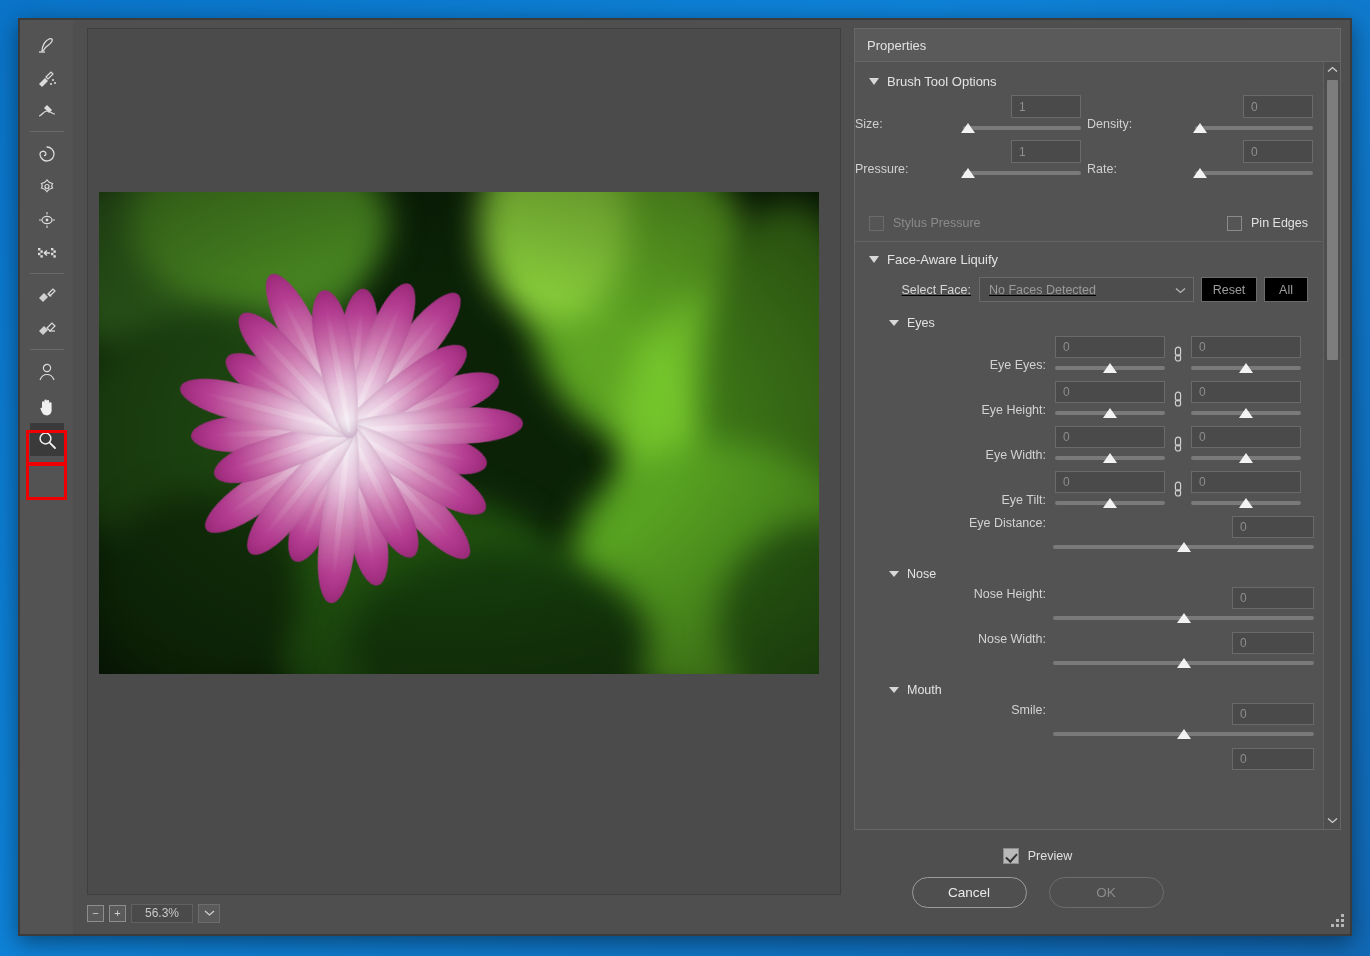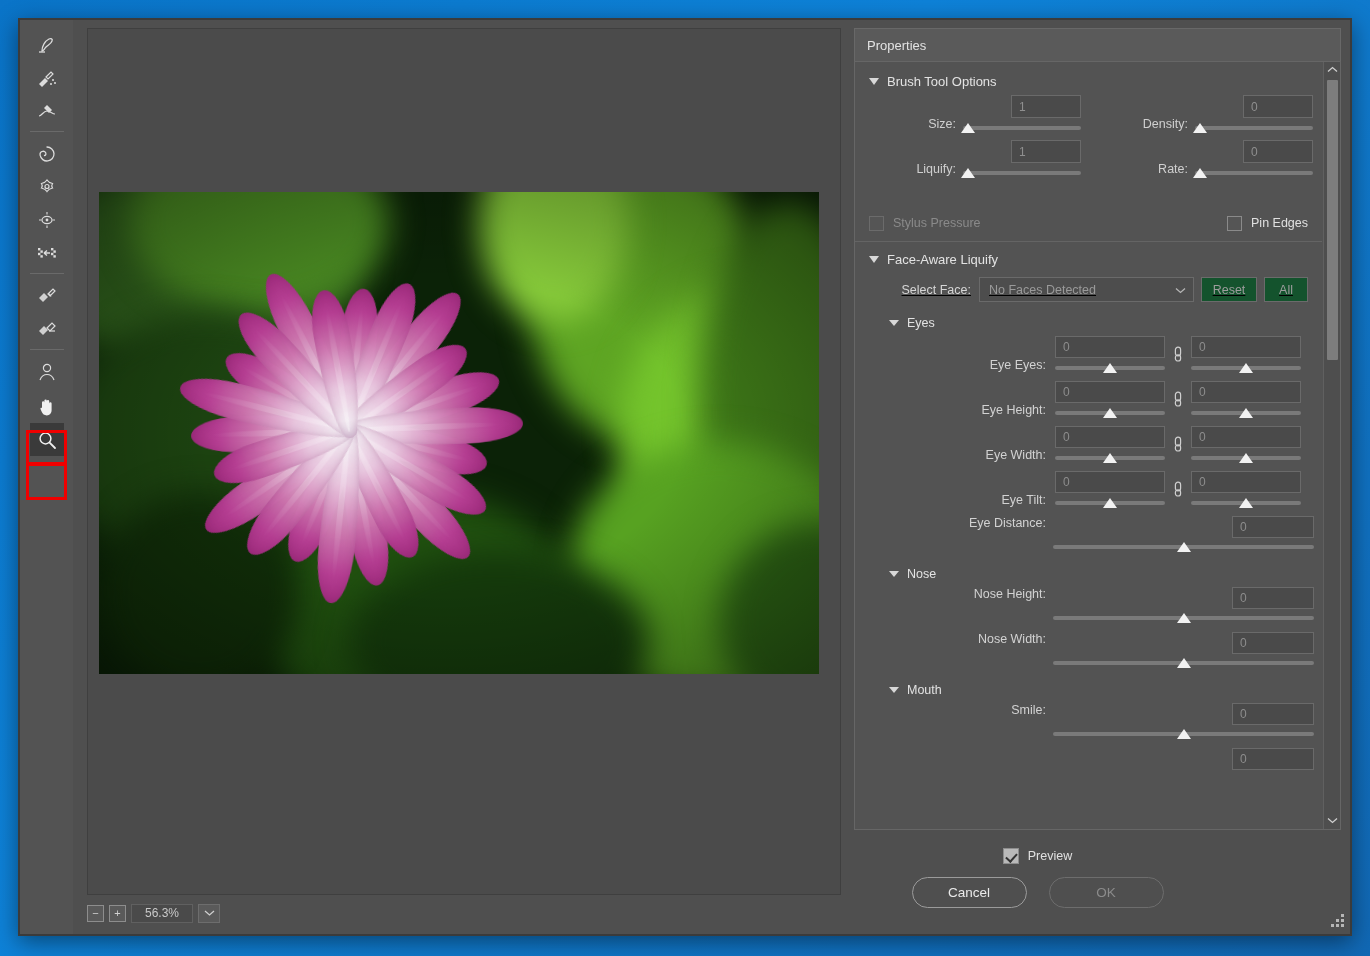--- a/index.html
+++ b/index.html
@@ -190,21 +190,21 @@
     border-top: 7px solid #d8d8d8;
   }
   .tri.small { border-left-width:5px; border-right-width:5px; border-top-width:6.5px; }
 
   .divider { height:1px; background:#646464; margin: 4px 0; }
 
   
   .brow { display: flex; align-items: flex-start; height: 45px; }
   .bcell { display: flex; align-items: flex-start; width: 232px; }
   .blabel {
-    width: 108px; text-align: right; color: #d0d0d0; font-size: 12.5px;
+    width: 108px; color: #d0d0d0; font-size: 12.5px;
     padding-top: 22px; padding-right: 7px;
   }
   .bctl { width: 118px; }
   .numbox {
     height: 23px; background: #4a4a4a; border: 1px solid #6a6a6a;
     color: #8f8f8f; font-size: 12px;
     display: flex; align-items: center; padding-left: 7px;
     margin-left: 48px; width: 70px;
   }
   .slider { position: relative; height: 14px; margin-top: 4px; }
@@ -229,21 +229,21 @@
   
   .facerow { display:flex; align-items:center; padding: 4px 14px 8px 0; text-decoration: underline; }
   .facelabel { width: 124px; text-align:right; color:#d6d6d6; font-size:12.5px; padding-right:8px; }
   .selbox {
     flex: 1; height: 25px; background:#4d4d4d; border:1px solid #6a6a6a;
     display:flex; align-items:center; justify-content:space-between;
     padding: 0 7px 0 9px; color:#9a9a9a; font-size:12.5px;
   }
   .pillbtn {
     height: 25px; min-width: 56px; margin-left: 7px;
-    background:#14532d; border:1px solid #6b6b6b;
+    background:#000000; border:1px solid #6b6b6b;
     color:#9d9d9d; font-size:12.5px;
     display:flex; align-items:center; justify-content:center;
   }
 
   
   .prow { display:flex; align-items:flex-start; height: 45px; }
   .plabel { width: 200px; text-align:right; color:#d2d2d2; font-size:12.5px; padding-top:22px; padding-right:9px; }
   .pcol { width: 110px; }
   .pnum {
     height: 22px; background:#4a4a4a; border:1px solid #6a6a6a;
@@ -533,21 +533,21 @@
                 <div class="slider">
                   <div class="strack"></div>
                   <div class="sthumb" style="left:4%"></div>
                 </div>
               </div>
             </div>
           </div>
 
           <div class="brow">
             <div class="bcell">
-              <div class="blabel">Liquify:</div>
+              <div class="blabel">Pressure:</div>
               <div class="bctl">
                 <div class="numbox">1</div>
                 <div class="slider">
                   <div class="strack"></div>
                   <div class="sthumb" style="left:4%"></div>
                 </div>
               </div>
             </div>
             <div class="bcell">
               <div class="blabel">Rate:</div>

